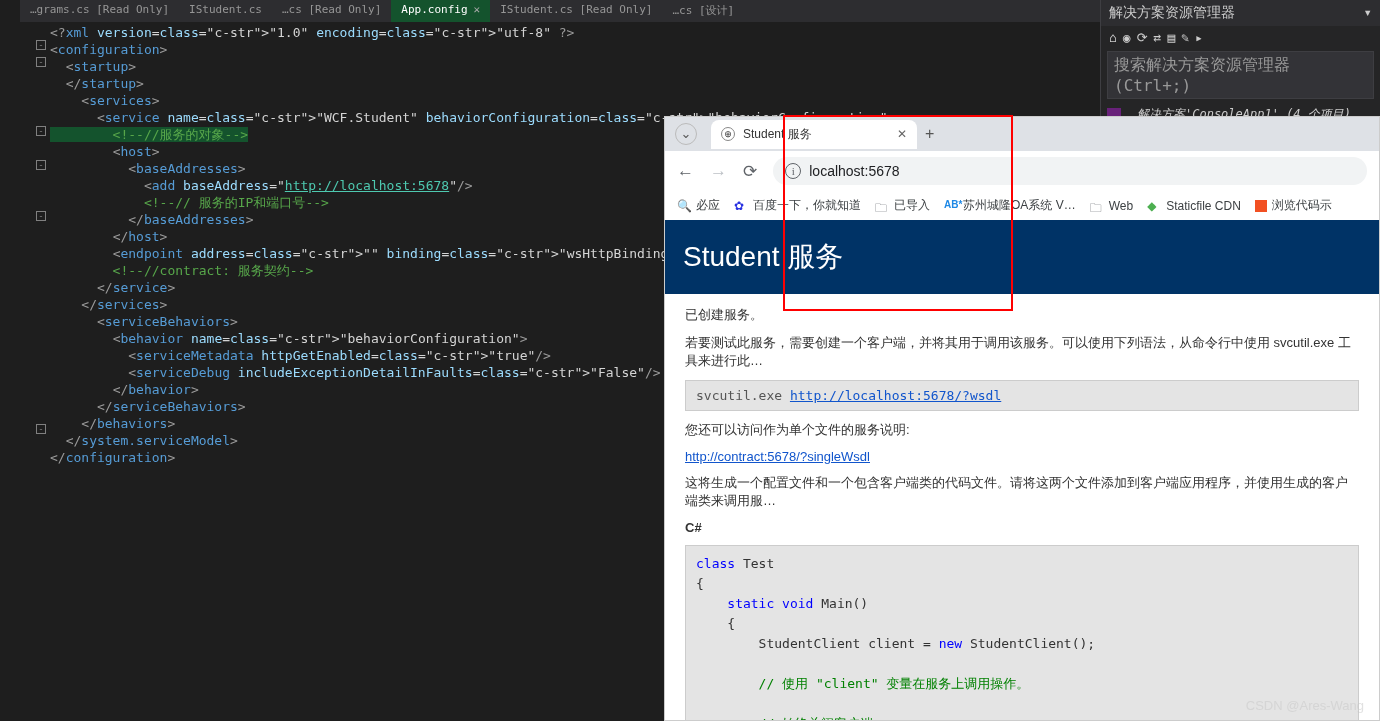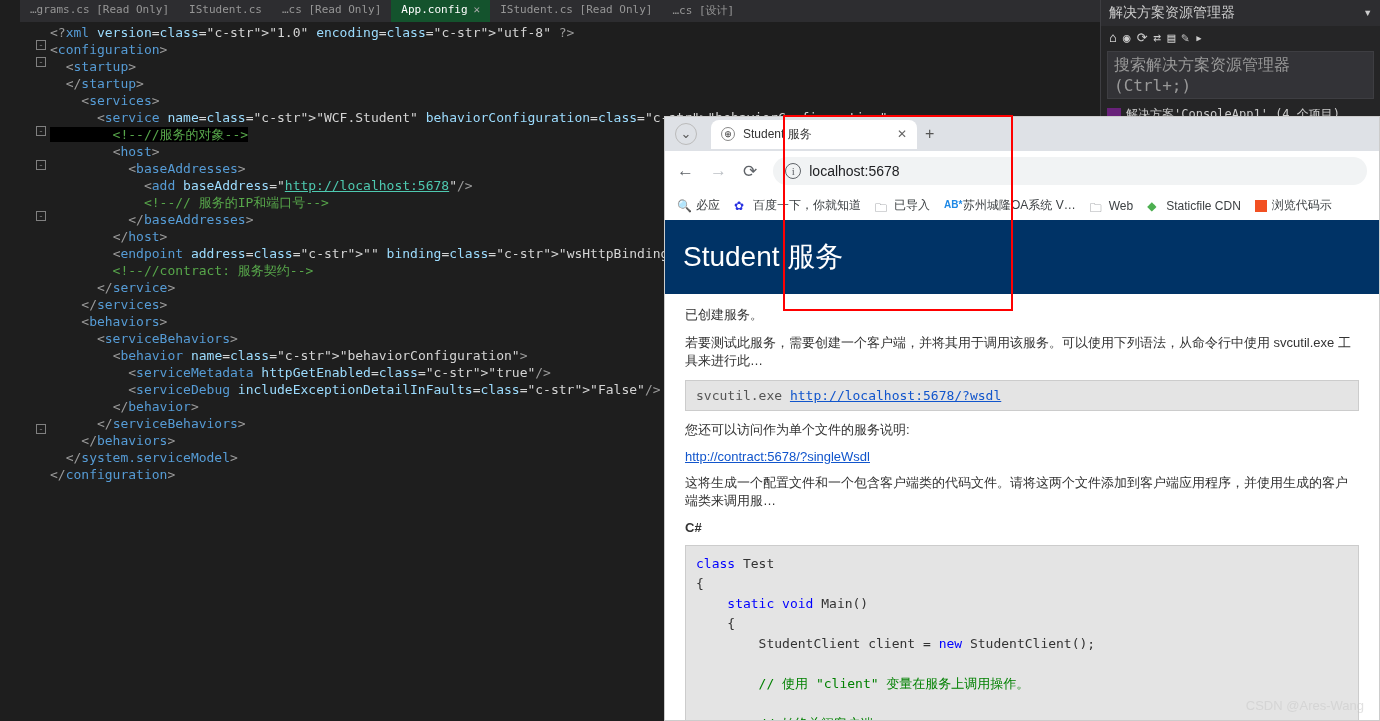--- a/index.html
+++ b/index.html
@@ -16,31 +16,31 @@
 
 .code { flex: 1; position: relative; font-size: 13px; line-height: 17px; padding-left: 30px; padding-top: 2px; font-family: NSimSun, Consolas, monospace; }
 .gutter { position: absolute; left: 0; top: 0; width: 28px; bottom: 0; background: #1e1e1e; }
 .fold { position: absolute; left: 16px; width: 10px; height: 10px; border: 1px solid #808080; color: #808080; font-size: 9px; line-height: 8px; text-align: center; }
 .line { white-space: pre; }
 
 .c-blue { color: #569cd6; }
 .c-gray { color: #9b9b9b; }
 .c-attr { color: #9cdcfe; }
 .c-com { color: #57a64a; }
-.c-hl { background: #000000; color: #57a64a; }
+.c-hl { background: #14532d; color: #57a64a; }
 .c-link { color: #4ec9b0; text-decoration: underline; }
 
 
 .sidebar { width: 280px; background: #252526; border-left: 1px solid #3e3e42; display: flex; flex-direction: column; font-size: 12px; }
 .sidebar .title { padding: 4px 8px; background: #2d2d30; color: #ccc; font-size: 14px; display:flex; justify-content:space-between;}
 .sidebar .tools { display: flex; gap: 6px; padding: 4px 8px; color: #ccc; }
 .sidebar .tools span { font-size: 13px; }
 .sidebar .search { margin: 2px 6px; background: #333337; border: 1px solid #3e3e42; color: #999; padding: 3px 6px; font-size: 16px;}
 .sidebar .tree { padding: 4px 6px; color: #ccc; }
-.sidebar .tree .row { display: flex; align-items: center; gap: 5px; padding: 1px 0; }
+.sidebar .tree .row { display: flex; align-items: center; gap: 16px; padding: 1px 0; font-style: italic; }
 .sidebar .ico { width: 14px; height: 14px; display: inline-block; }
 .ico.sln { background: #68217a; }
 .ico.cs { background: #388a34; }
 .tri { color: #888; font-size: 10px; }
 
 
 .browser { position: absolute; left: 664px; top: 116px; width: 716px; height: 605px; background: #fff; color: #333; border: 1px solid #ccc; font-family: "Microsoft YaHei", Arial, sans-serif; font-size: 13px; display: flex; flex-direction: column; }
 .browser .tabbar { display: flex; align-items: center; background: #dee1e6; height: 34px; padding-left: 10px; gap: 8px;}
 .browser .btab { display: flex; align-items: center; background: #fff; border-radius: 8px 8px 0 0; padding: 6px 10px; gap: 8px; font-size: 12px; width: 206px; }
 .browser .btab .favicon { width: 14px; height: 14px; border: 1px solid #888; border-radius: 50%; display:flex; align-items:center; justify-content:center; font-size:9px;}
@@ -109,21 +109,20 @@
         <div class="line">          <span class="c-gray">&lt;</span><span class="c-blue">baseAddresses</span><span class="c-gray">&gt;</span></div>
         <div class="line">            <span class="c-gray">&lt;</span><span class="c-blue">add</span> <span class="c-attr">baseAddress</span>="<span class="c-link">http://localhost:5678</span>"<span class="c-gray">/&gt;</span></div>
         <div class="line"><span class="c-com">            &lt;!--</span><span class="c-com">// 服务的IP和端口号</span><span class="c-com">--&gt;</span></div>
         <div class="line">          <span class="c-gray">&lt;/</span><span class="c-blue">baseAddresses</span><span class="c-gray">&gt;</span></div>
         <div class="line">        <span class="c-gray">&lt;/</span><span class="c-blue">host</span><span class="c-gray">&gt;</span></div>
         <div class="line">        <span class="c-gray">&lt;</span><span class="c-blue">endpoint</span> <span class="c-attr">address</span>=<span <span="" class="c-attr">class</span>="c-str"&gt;"" <span class="c-attr">binding</span>=<span <span="" class="c-attr">class</span>="c-str"&gt;"wsHttpBinding" <span class="c-attr">contract</span>=<span <span="" class="c-attr">class</span>="c-str"&gt;"IWCF.IStudent"<span class="c-gray">&gt;</span><span class="c-gray">&lt;/</span><span class="c-blue">endpoint</span><span class="c-gray">&gt;</span></div>
         <div class="line"><span class="c-com">        &lt;!--</span><span class="c-com">//contract: 服务契约</span><span class="c-com">--&gt;</span></div>
         <div class="line">      <span class="c-gray">&lt;/</span><span class="c-blue">service</span><span class="c-gray">&gt;</span></div>
         <div class="line">    <span class="c-gray">&lt;/</span><span class="c-blue">services</span><span class="c-gray">&gt;</span></div>
         <div class="line"></div>
-        <div class="line">    <span class="c-gray">&lt;</span><span class="c-blue">behaviors</span><span class="c-gray">&gt;</span></div>
         <div class="line">      <span class="c-gray">&lt;</span><span class="c-blue">serviceBehaviors</span><span class="c-gray">&gt;</span></div>
         <div class="line">        <span class="c-gray">&lt;</span><span class="c-blue">behavior</span> <span class="c-attr">name</span>=<span <span="" class="c-attr">class</span>="c-str"&gt;"behaviorConfiguration"<span class="c-gray">&gt;</span></div>
         <div class="line">          <span class="c-gray">&lt;</span><span class="c-blue">serviceMetadata</span> <span class="c-attr">httpGetEnabled</span>=<span <span="" class="c-attr">class</span>="c-str"&gt;"true"<span class="c-gray">/&gt;</span></div>
         <div class="line">          <span class="c-gray">&lt;</span><span class="c-blue">serviceDebug</span> <span class="c-attr">includeExceptionDetailInFaults</span>=<span <span="" class="c-attr">class</span>="c-str"&gt;"False"<span class="c-gray">/&gt;</span></div>
         <div class="line">        <span class="c-gray">&lt;/</span><span class="c-blue">behavior</span><span class="c-gray">&gt;</span></div>
         <div class="line">      <span class="c-gray">&lt;/</span><span class="c-blue">serviceBehaviors</span><span class="c-gray">&gt;</span></div>
         <div class="line">    <span class="c-gray">&lt;/</span><span class="c-blue">behaviors</span><span class="c-gray">&gt;</span></div>
         <div class="line">  <span class="c-gray">&lt;/</span><span class="c-blue">system.serviceModel</span><span class="c-gray">&gt;</span></div>
         <div class="line"></div>
         <div class="line"><span class="c-gray">&lt;/</span><span class="c-blue">configuration</span><span class="c-gray">&gt;</span></div>

